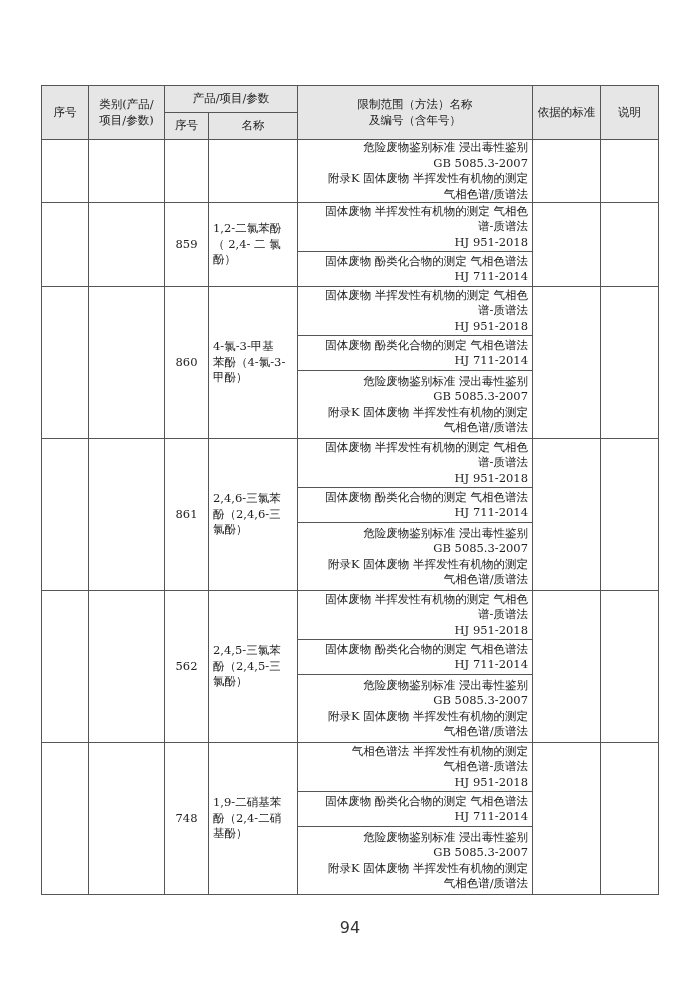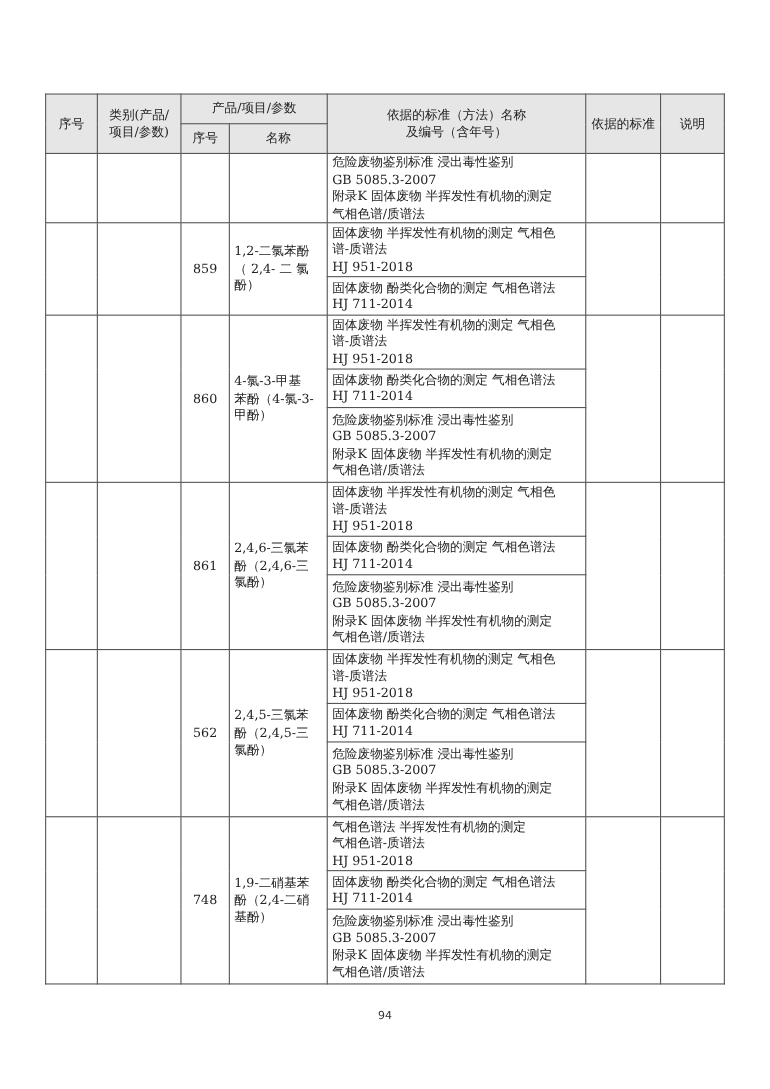--- a/index.html
+++ b/index.html
@@ -11,24 +11,24 @@
     width: 617px;
   }
   table.std td, table.std th {
     border: 1px solid #555;
     font-size: 11.5px; line-height: 15.5px;
     padding: 0 4px; vertical-align: middle; font-weight: normal;
   }
   table.std th { background: #e6e6e6; text-align: center; }
   td.c { text-align: center; }
   td.name { text-align: justify; padding: 0 3px 0 5px; vertical-align: middle; }
-  td.std-cell { text-align: left; padding: 1px 4px 1px 4px; vertical-align: top; }
+  td.std-cell { text-align: right; padding: 1px 4px 1px 4px; vertical-align: top; }
   .line { display: block; white-space: nowrap; }
   .page-no { position: absolute; left: 0; width: 700px; top: 918px; text-align: center;
-             font-family: "DejaVu Sans", "Liberation Sans", sans-serif; font-size: 10px; color: #333; }
+             font-family: "DejaVu Sans", "Liberation Sans", sans-serif; font-size: 16px; color: #333; }
 </style>
 </head>
 <body>
 
 <table class="std">
   <colgroup>
     <col style="width:47px">
       <col style="width:76px">
       <col style="width:44px">
       <col style="width:89px">
@@ -38,21 +38,21 @@
   </colgroup>
   <thead>
     <tr style="height:27px">
       <th rowspan="2">序号</th>
       <th rowspan="2">
         <span class="line">类别(产品/</span>
         <span class="line">项目/参数)</span>
       </th>
       <th colspan="2">产品/项目/参数</th>
       <th rowspan="2">
-        <span class="line">依据的标准（方法）名称</span>
+        <span class="line">限制范围（方法）名称</span>
         <span class="line">及编号（含年号）</span>
       </th>
       <th rowspan="2">依据的标准</th>
       <th rowspan="2">说明</th>
     </tr>
     <tr style="height:27px">
       <th>序号</th>
       <th>名称</th>
     </tr>
   </thead>

